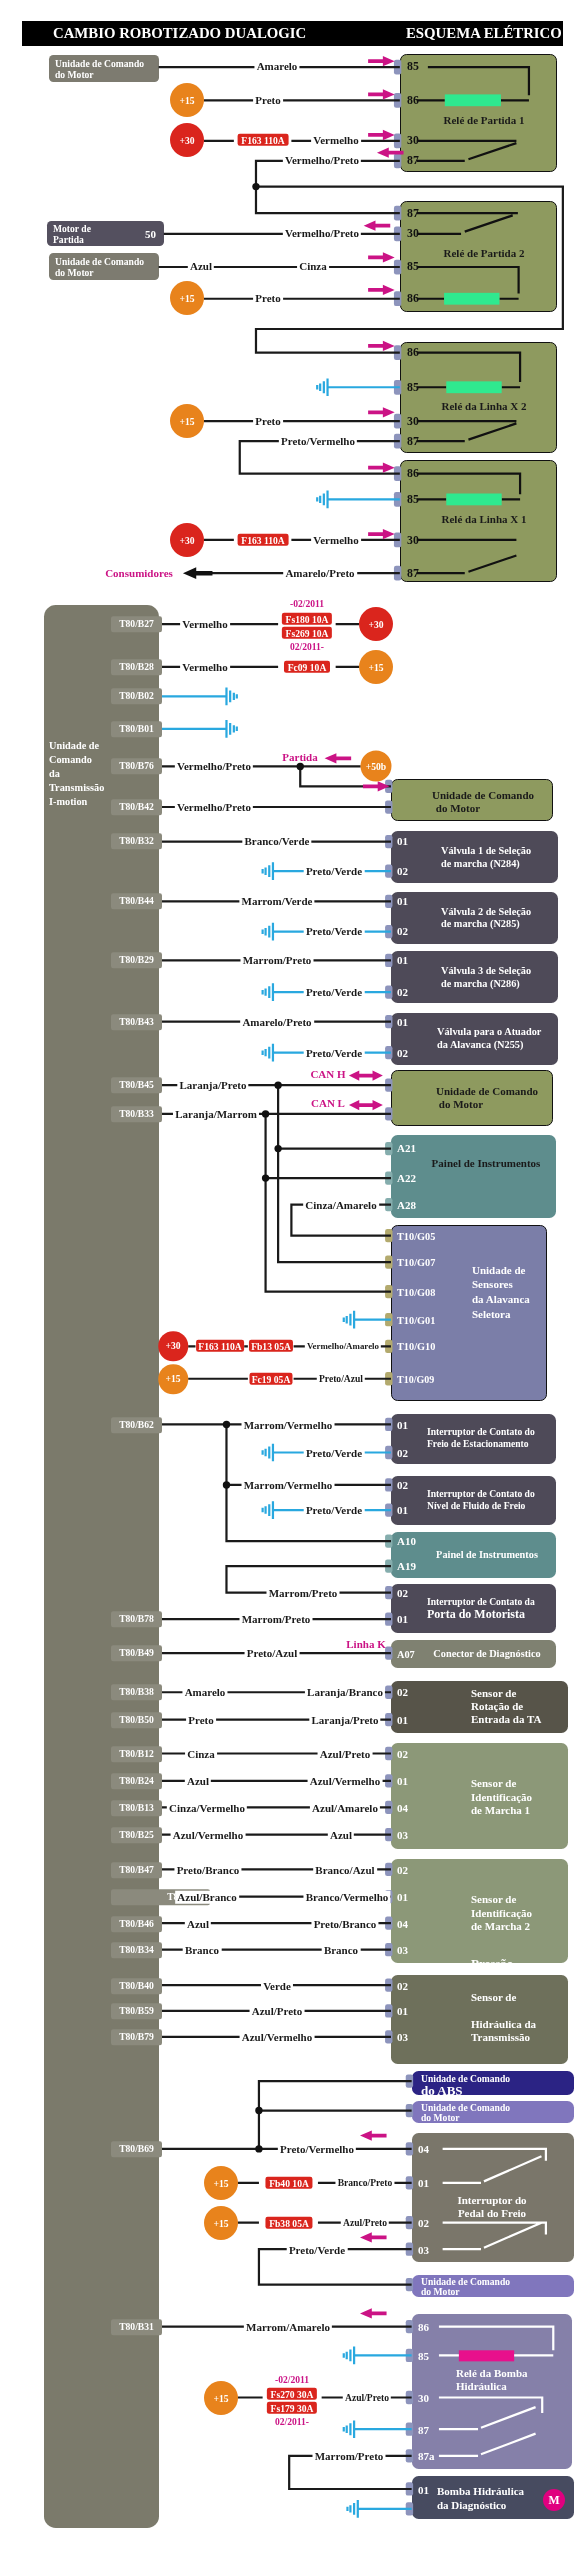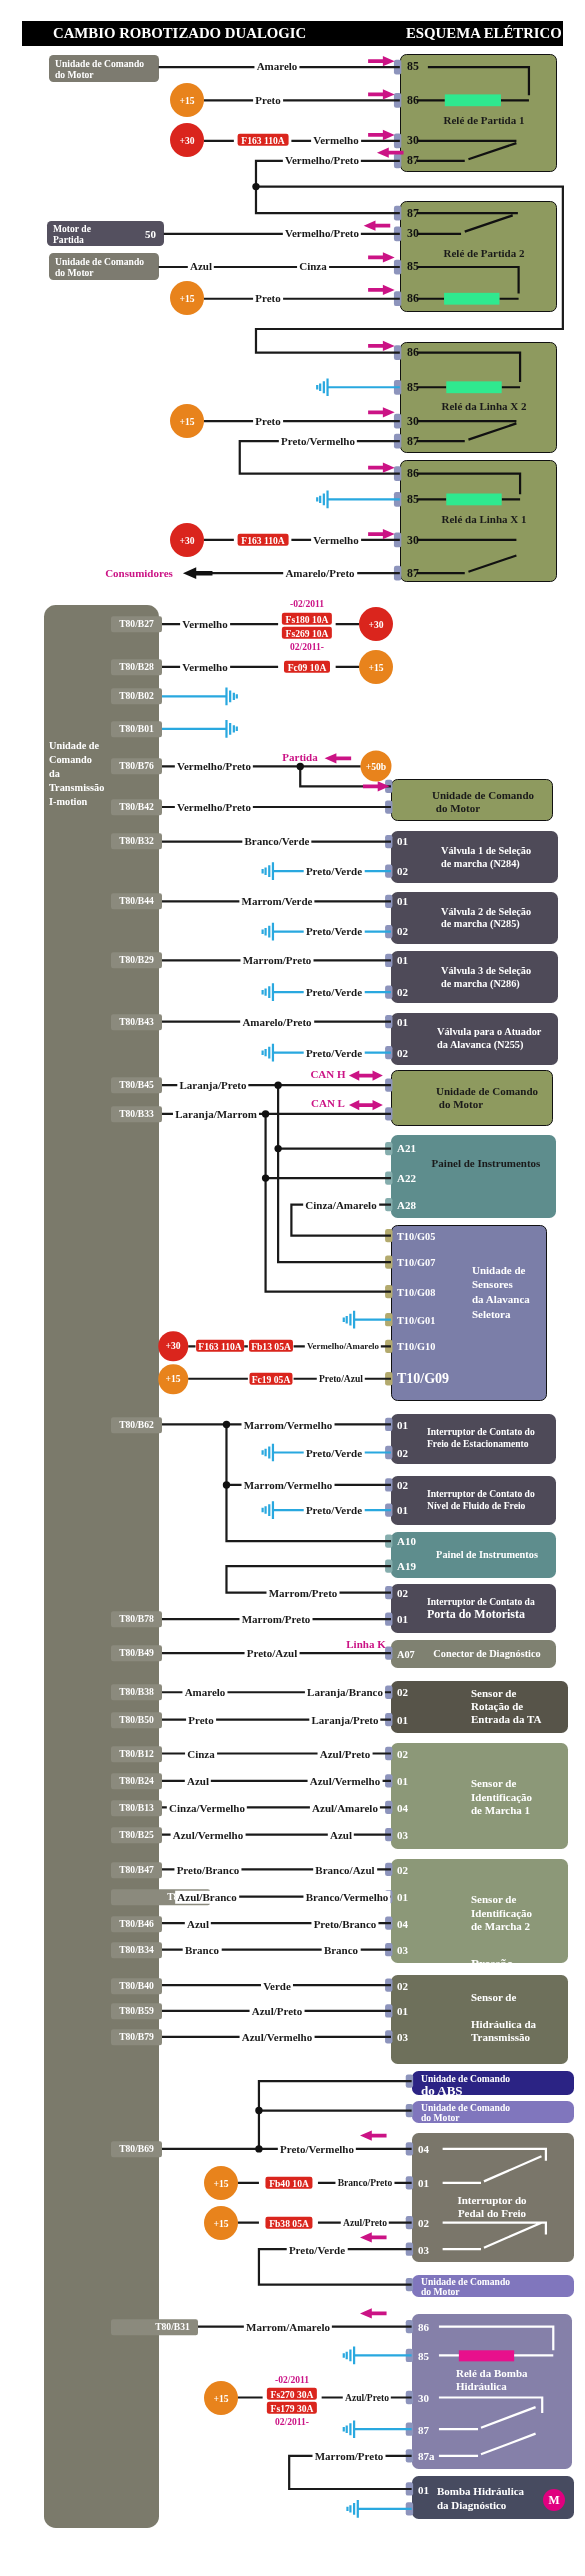--- a/index.html
+++ b/index.html
@@ -331,21 +331,21 @@
   <div class="tab" style="top:1808px;">T80/B13</div>
   <div class="tab" style="top:1835px;">T80/B25</div>
   <div class="tab" style="top:1870px;">T80/B47</div>
   <div class="tab" style="top:1897px;padding-left:48px;">T80/B35</div>
   <div class="tab" style="top:1924px;">T80/B46</div>
   <div class="tab" style="top:1950px;">T80/B34</div>
   <div class="tab" style="top:1986px;">T80/B40</div>
   <div class="tab" style="top:2011px;">T80/B59</div>
   <div class="tab" style="top:2037px;">T80/B79</div>
   <div class="tab" style="top:2149px;">T80/B69</div>
-  <div class="tab" style="top:2327px;padding-left:36px;">T80/B31</div>
+  <div class="tab" style="top:2327px;">T80/B31</div>
 
   <div class="wl" style="left:205px;top:624px;">Vermelho</div>
   <div class="wl mag s13 nobg" style="left:307px;top:604px;">-02/2011</div>
   <div class="fuse" style="left:307px;top:619px;">Fs180 10A</div>
   <div class="fuse" style="left:307px;top:633px;">Fs269 10A</div>
   <div class="wl mag s13 nobg" style="left:307px;top:647px;">02/2011-</div>
   <div class="supply rd c46" style="left:376px;top:624px;">+30</div>
   <div class="wl" style="left:205px;top:667px;">Vermelho</div>
   <div class="fuse" style="left:307px;top:667px;">Fc09 10A</div>
   <div class="supply or c46" style="left:376px;top:667px;">+15</div>
@@ -404,21 +404,21 @@
   <div class="bl" style="left:472px;top:1308px;font-size:11px;">Seletora</div>
   <div class="wpin" style="left:397px;top:1320px;font-size:10.3px;">T10/G01</div>
   <div class="supply rd c40" style="left:173px;top:1346px;">+30</div>
   <div class="fuse s12" style="left:220px;top:1346px;padding:0.7px 2.2px;">F163 110A</div>
   <div class="fuse s12" style="left:271px;top:1346px;padding:0.7px 2.2px;">Fb13 05A</div>
   <div class="wl s12" style="left:343px;top:1346px;">Vermelho/Amarelo</div>
   <div class="wpin" style="left:397px;top:1346px;font-size:10.3px;">T10/G10</div>
   <div class="supply or c40" style="left:173px;top:1379px;">+15</div>
   <div class="fuse s12" style="left:271px;top:1379px;padding:0.7px 2.2px;">Fc19 05A</div>
   <div class="wl s13" style="left:341px;top:1379px;">Preto/Azul</div>
-  <div class="wpin" style="left:397px;top:1379px;font-size:14px;">T10/G09</div>
+  <div class="wpin" style="left:397px;top:1379px;font-size:10px;">T10/G09</div>
 
   <div class="wl" style="left:288px;top:1425px;">Marrom/Vermelho</div>
   <div class="wpin" style="left:397px;top:1425px;">01</div>
   <div class="bl" style="left:427px;top:1427px;font-size:9.6px;">Interruptor de Contato do</div>
   <div class="bl" style="left:427px;top:1439px;font-size:9.6px;">Freio de Estacionamento</div>
   <div class="wl" style="left:334px;top:1453px;">Preto/Verde</div>
   <div class="wpin" style="left:397px;top:1453px;">02</div>
   <div class="wl" style="left:288px;top:1485px;">Marrom/Vermelho</div>
   <div class="wpin" style="left:397px;top:1485px;">02</div>
   <div class="bl" style="left:427px;top:1489px;font-size:9.6px;">Interruptor de Contato do</div>

